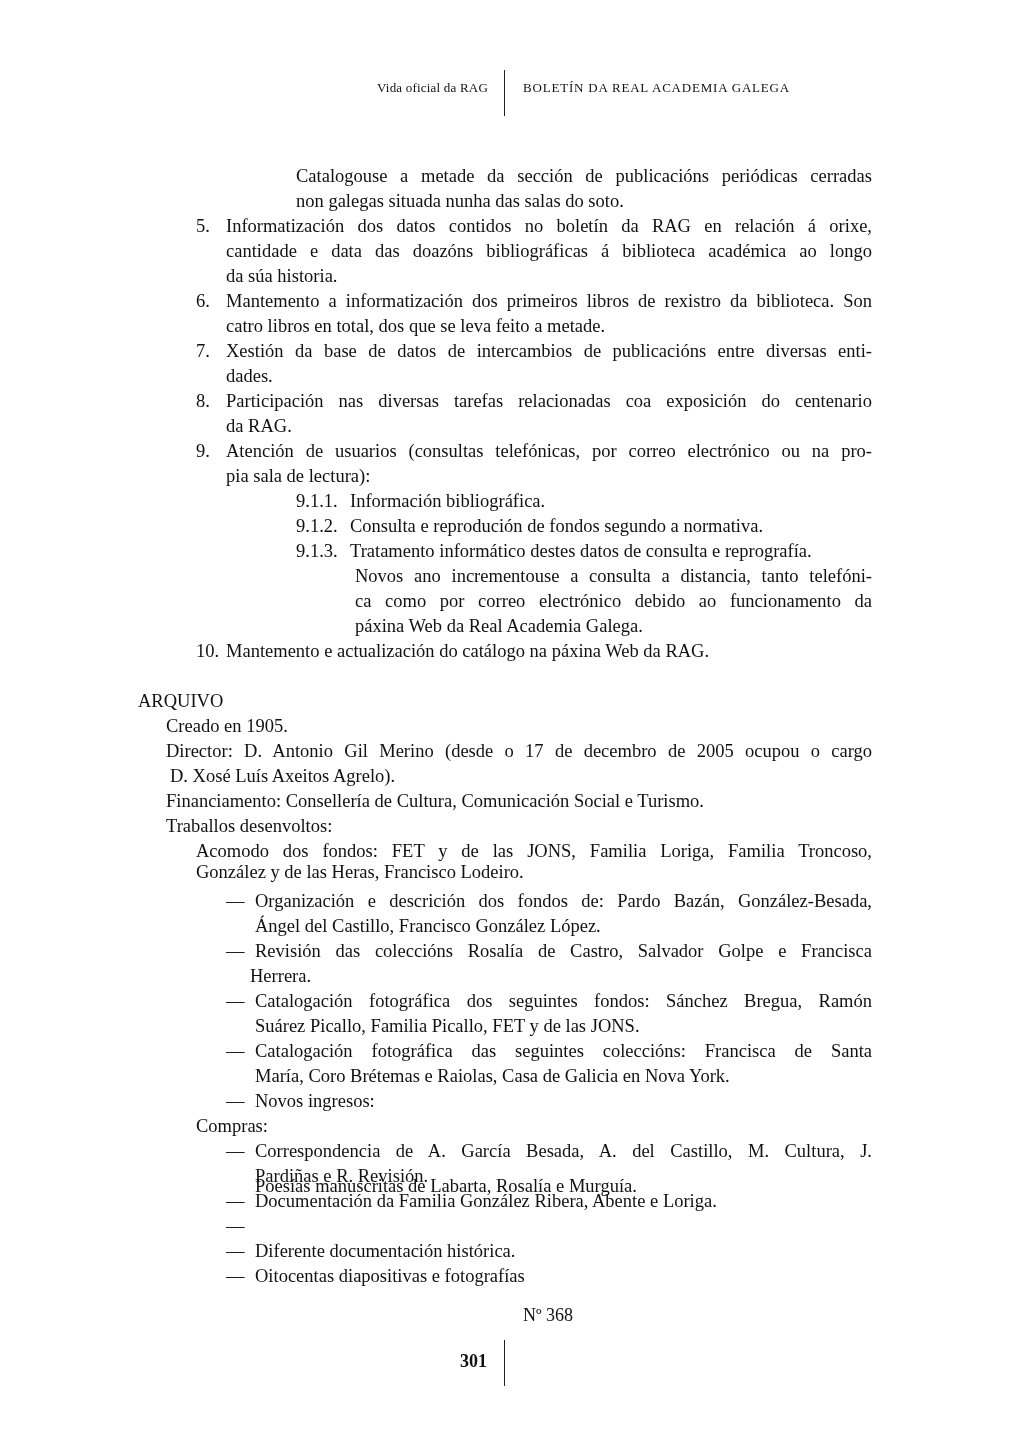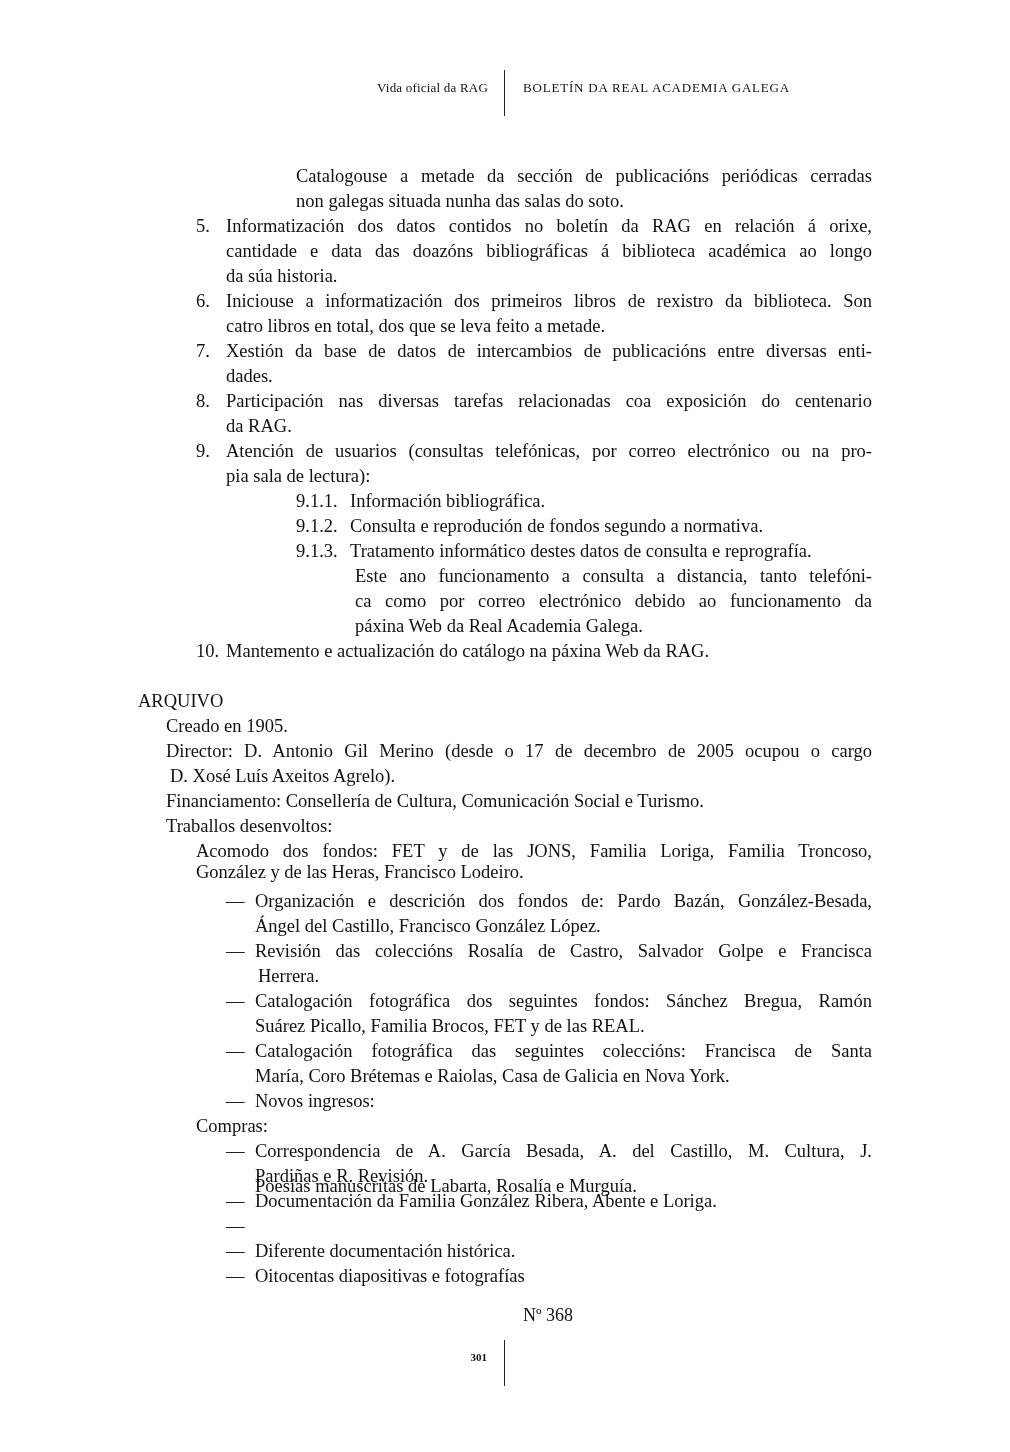--- a/index.html
+++ b/index.html
@@ -9,21 +9,21 @@
     }
     .hdr-left { position: absolute; top: 80px; right: 522px; font-size: 13px; letter-spacing: 0.2px; margin-left: 9px; }
     .hdr-rule { position: absolute; left: 504px; top: 70px; width: 1px; height: 46px; background: #222; }
     .hdr-right { position: absolute; top: 80px; left: 523px; font-size: 13px; letter-spacing: 0.8px; }
 
     .body { position: absolute; left: 0; top: 0; width: 1010px; font-size: 18.5px; }
     .line { position: absolute; white-space: nowrap; line-height: 25px; }
     .just { text-align: justify; text-align-last: justify; white-space: normal; }
     .num { position: absolute; white-space: nowrap; line-height: 25px; }
 
-    .foot-num { position: absolute; top: 1351px; right: 523px; font-size: 11px; font-weight: bold; }
+    .foot-num { position: absolute; top: 1351px; right: 523px; font-size: 18px; font-weight: bold; }
     .foot-rule { position: absolute; left: 504px; top: 1340px; width: 1px; height: 46px; background: #222; }
     .foot-issue { position: absolute; top: 1305px; left: 523px; font-size: 18px; }
   </style>
 </head>
 <body>
 
 <div class="hdr-left">Vida oficial da RAG</div>
 <div class="hdr-rule"></div>
 <div class="hdr-right">BOLETÍN DA REAL ACADEMIA GALEGA</div>
 
@@ -31,42 +31,42 @@
 
   <div class="line just" style="left:296px;width:576px;top:164px">Catalogouse a metade da sección de publicacións periódicas cerradas</div>
   <div class="line" style="left:296px;top:189px">non galegas situada nunha das salas do soto.</div>
 
   <div class="num" style="left:196px;top:214px">5.</div>
   <div class="line just" style="left:226px;width:646px;top:214px">Informatización dos datos contidos no boletín da RAG en relación á orixe,</div>
   <div class="line just" style="left:226px;width:646px;top:239px">cantidade e data das doazóns bibliográficas á biblioteca académica ao longo</div>
   <div class="line" style="left:226px;top:264px">da súa historia.</div>
 
   <div class="num" style="left:196px;top:289px">6.</div>
-  <div class="line just" style="left:226px;width:646px;top:289px">Iniciouse a informatización dos primeiros libros de rexistro da biblioteca. Son</div>
+  <div class="line just" style="left:226px;width:646px;top:289px">Mantemento a informatización dos primeiros libros de rexistro da biblioteca. Son</div>
   <div class="line" style="left:226px;top:314px">catro libros en total, dos que se leva feito a metade.</div>
 
   <div class="num" style="left:196px;top:339px">7.</div>
   <div class="line just" style="left:226px;width:646px;top:339px">Xestión da base de datos de intercambios de publicacións entre diversas enti-</div>
   <div class="line" style="left:226px;top:364px">dades.</div>
 
   <div class="num" style="left:196px;top:389px">8.</div>
   <div class="line just" style="left:226px;width:646px;top:389px">Participación nas diversas tarefas relacionadas coa exposición do centenario</div>
   <div class="line" style="left:226px;top:414px">da RAG.</div>
 
   <div class="num" style="left:196px;top:439px">9.</div>
   <div class="line just" style="left:226px;width:646px;top:439px">Atención de usuarios (consultas telefónicas, por correo electrónico ou na pro-</div>
   <div class="line" style="left:226px;top:464px">pia sala de lectura):</div>
 
   <div class="num" style="left:296px;top:489px">9.1.1.</div>
   <div class="line" style="left:350px;top:489px">Información bibliográfica.</div>
   <div class="num" style="left:296px;top:514px">9.1.2.</div>
   <div class="line" style="left:350px;top:514px">Consulta e reprodución de fondos segundo a normativa.</div>
   <div class="num" style="left:296px;top:539px">9.1.3.</div>
   <div class="line" style="left:350px;top:539px">Tratamento informático destes datos de consulta e reprografía.</div>
-  <div class="line just" style="left:355px;width:517px;top:564px">Este ano funcionamento a consulta a distancia, tanto telefóni-</div>
+  <div class="line just" style="left:355px;width:517px;top:564px">Novos ano incrementouse a consulta a distancia, tanto telefóni-</div>
   <div class="line just" style="left:355px;width:517px;top:589px">ca como por correo electrónico debido ao funcionamento da</div>
   <div class="line" style="left:355px;top:614px">páxina Web da Real Academia Galega.</div>
 
   <div class="num" style="left:196px;top:639px">10.</div>
   <div class="line" style="left:226px;top:639px">Mantemento e actualización do catálogo na páxina Web da RAG.</div>
 
   <div class="line" style="left:138px;top:689px">ARQUIVO</div>
   <div class="line" style="left:166px;top:714px">Creado en 1905.</div>
   <div class="line just" style="left:166px;width:706px;top:739px">Director: D. Antonio Gil Merino (desde o 17 de decembro de 2005 ocupou o cargo</div>
   <div class="line" style="left:170px;top:764px">D. Xosé Luís Axeitos Agrelo).</div>
@@ -74,25 +74,25 @@
   <div class="line" style="left:166px;top:814px">Traballos desenvoltos:</div>
   <div class="line just" style="left:196px;width:676px;top:839px">Acomodo dos fondos: FET y de las JONS, Familia Loriga, Familia Troncoso,</div>
   <div class="line" style="left:196px;top:860px">González y de las Heras, Francisco Lodeiro.</div>
 
   <div class="num" style="left:226px;top:889px">—</div>
   <div class="line just" style="left:255px;width:617px;top:889px">Organización e descrición dos fondos de: Pardo Bazán, González-Besada,</div>
   <div class="line" style="left:255px;top:914px">Ángel del Castillo, Francisco González López.</div>
 
   <div class="num" style="left:226px;top:939px">—</div>
   <div class="line just" style="left:255px;width:617px;top:939px">Revisión das coleccións Rosalía de Castro, Salvador Golpe e Francisca</div>
-  <div class="line" style="left:258px;top:964px">Herrera.</div>
+  <div class="line" style="left:250px;top:964px">Herrera.</div>
 
   <div class="num" style="left:226px;top:989px">—</div>
   <div class="line just" style="left:255px;width:617px;top:989px">Catalogación fotográfica dos seguintes fondos: Sánchez Bregua, Ramón</div>
-  <div class="line" style="left:255px;top:1014px">Suárez Picallo, Familia Brocos, FET y de las REAL.</div>
+  <div class="line" style="left:255px;top:1014px">Suárez Picallo, Familia Picallo, FET y de las JONS.</div>
 
   <div class="num" style="left:226px;top:1039px">—</div>
   <div class="line just" style="left:255px;width:617px;top:1039px">Catalogación fotográfica das seguintes coleccións: Francisca de Santa</div>
   <div class="line" style="left:255px;top:1064px">María, Coro Brétemas e Raiolas, Casa de Galicia en Nova York.</div>
 
   <div class="num" style="left:226px;top:1089px">—</div>
   <div class="line" style="left:255px;top:1089px">Novos ingresos:</div>
 
   <div class="line" style="left:196px;top:1114px">Compras:</div>
 

